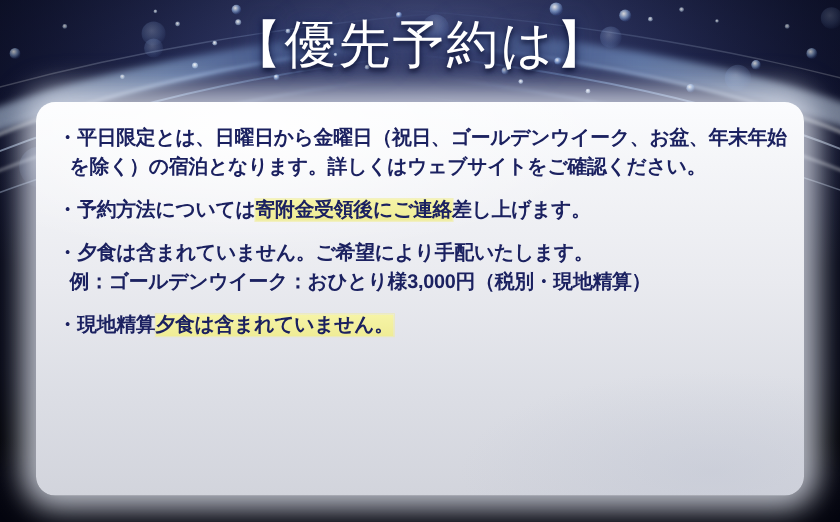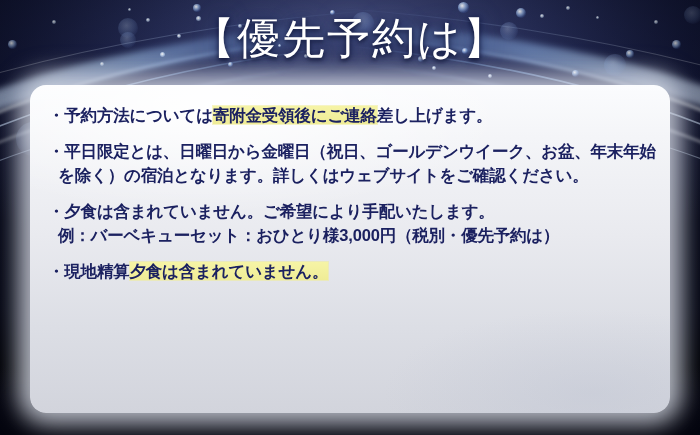--- a/index.html
+++ b/index.html
@@ -237,30 +237,30 @@
 
   <div class="bg-vignette"></div>
   <div class="bg-bottom"></div>
 
   <div class="title">【優先予約は】</div>
 
   <div class="panel-glow"></div>
   <div class="panel">
     <div class="panel-sheen"></div>
     <div class="list" id="notes-list">
-        <div class="item tight">
-          <span class="ln"><span>・予約方法については</span><span class="hl">寄附金受領後にご連絡</span><span>差し上げます。</span></span>
-        </div>
         <div class="item two">
           <span class="ln"><span>・平日限定とは、日曜日から金曜日（祝日、ゴールデンウイーク、お盆、年末年始</span></span>
           <span class="ln indent"><span>を除く）の宿泊となります。詳しくはウェブサイトをご確認ください。</span></span>
         </div>
+        <div class="item tight">
+          <span class="ln"><span>・予約方法については</span><span class="hl">寄附金受領後にご連絡</span><span>差し上げます。</span></span>
+        </div>
         <div class="item two">
           <span class="ln"><span>・夕食は含まれていません。ご希望により手配いたします。</span></span>
-          <span class="ln indent"><span>例：バーベキューセット：おひとり様3,000円（税別・優先予約は）</span></span>
+          <span class="ln indent"><span>例：ゴールデンウイーク：おひとり様3,000円（税別・現地精算）</span></span>
         </div>
         <div class="item tight">
           <span class="ln"><span>・現地精算</span><span class="hl">夕食は含まれていません。</span></span>
         </div>
       </div>
   </div>
 
 </div>
 
 </body></html>

